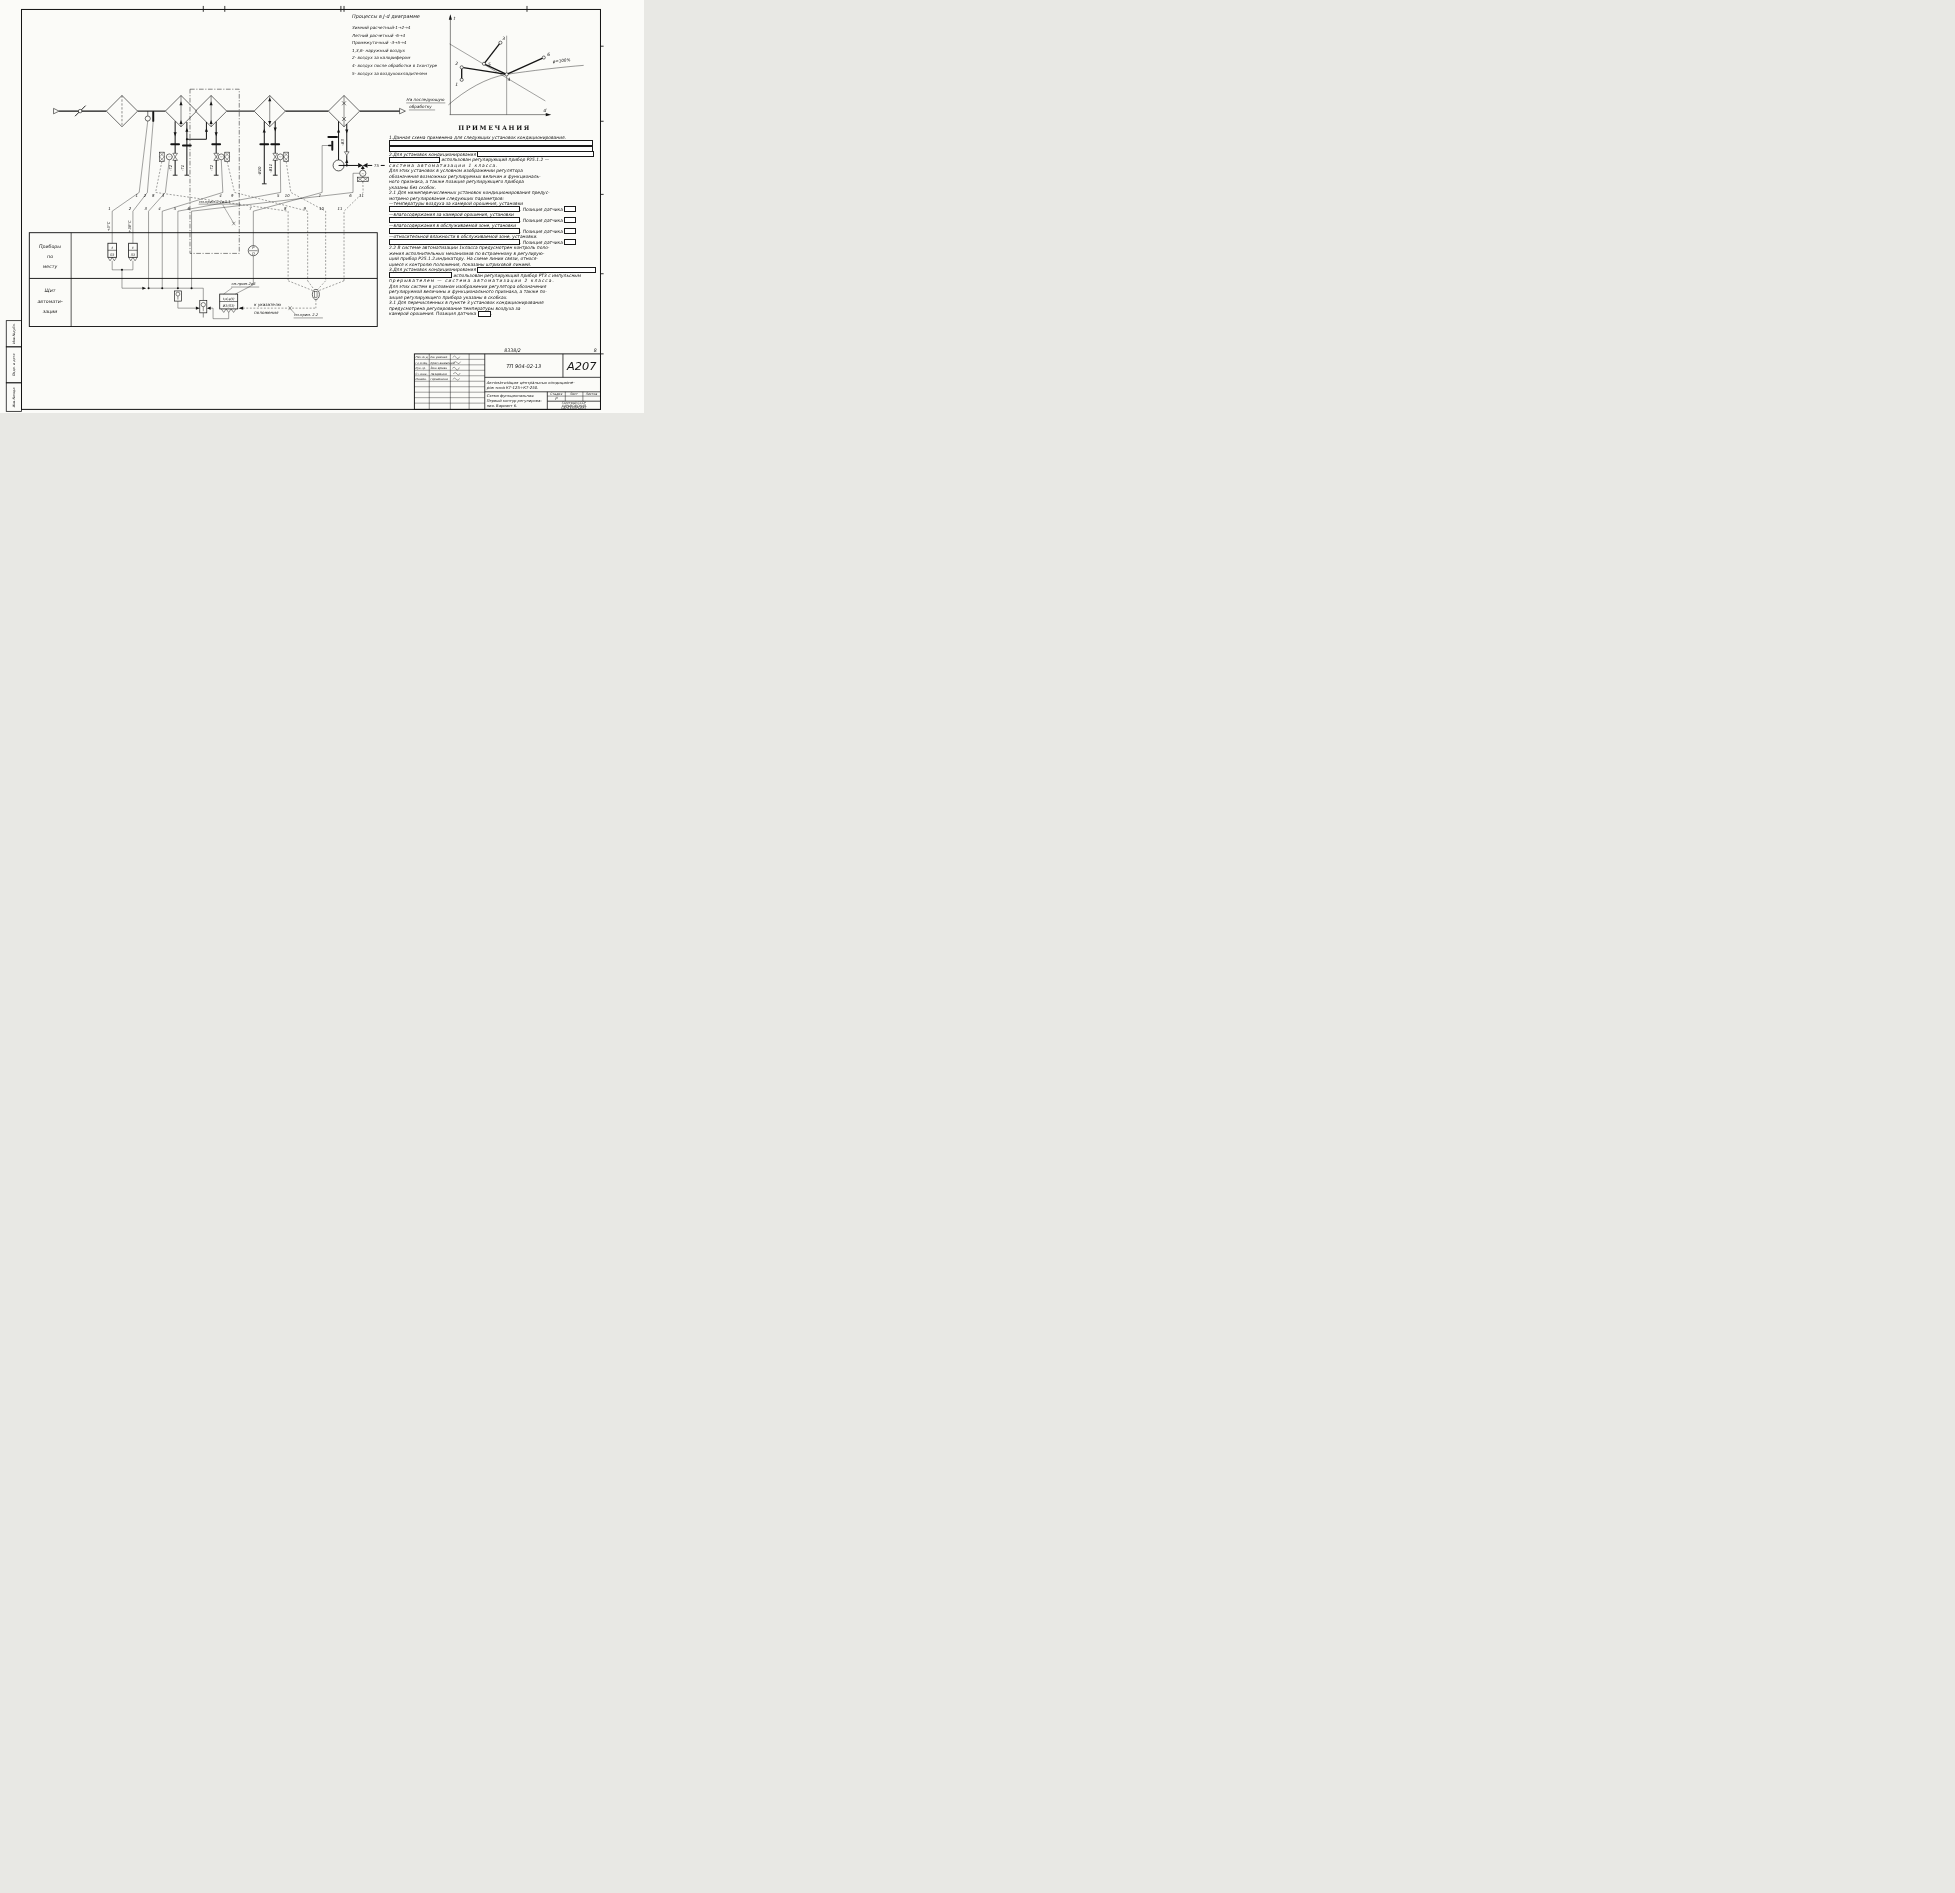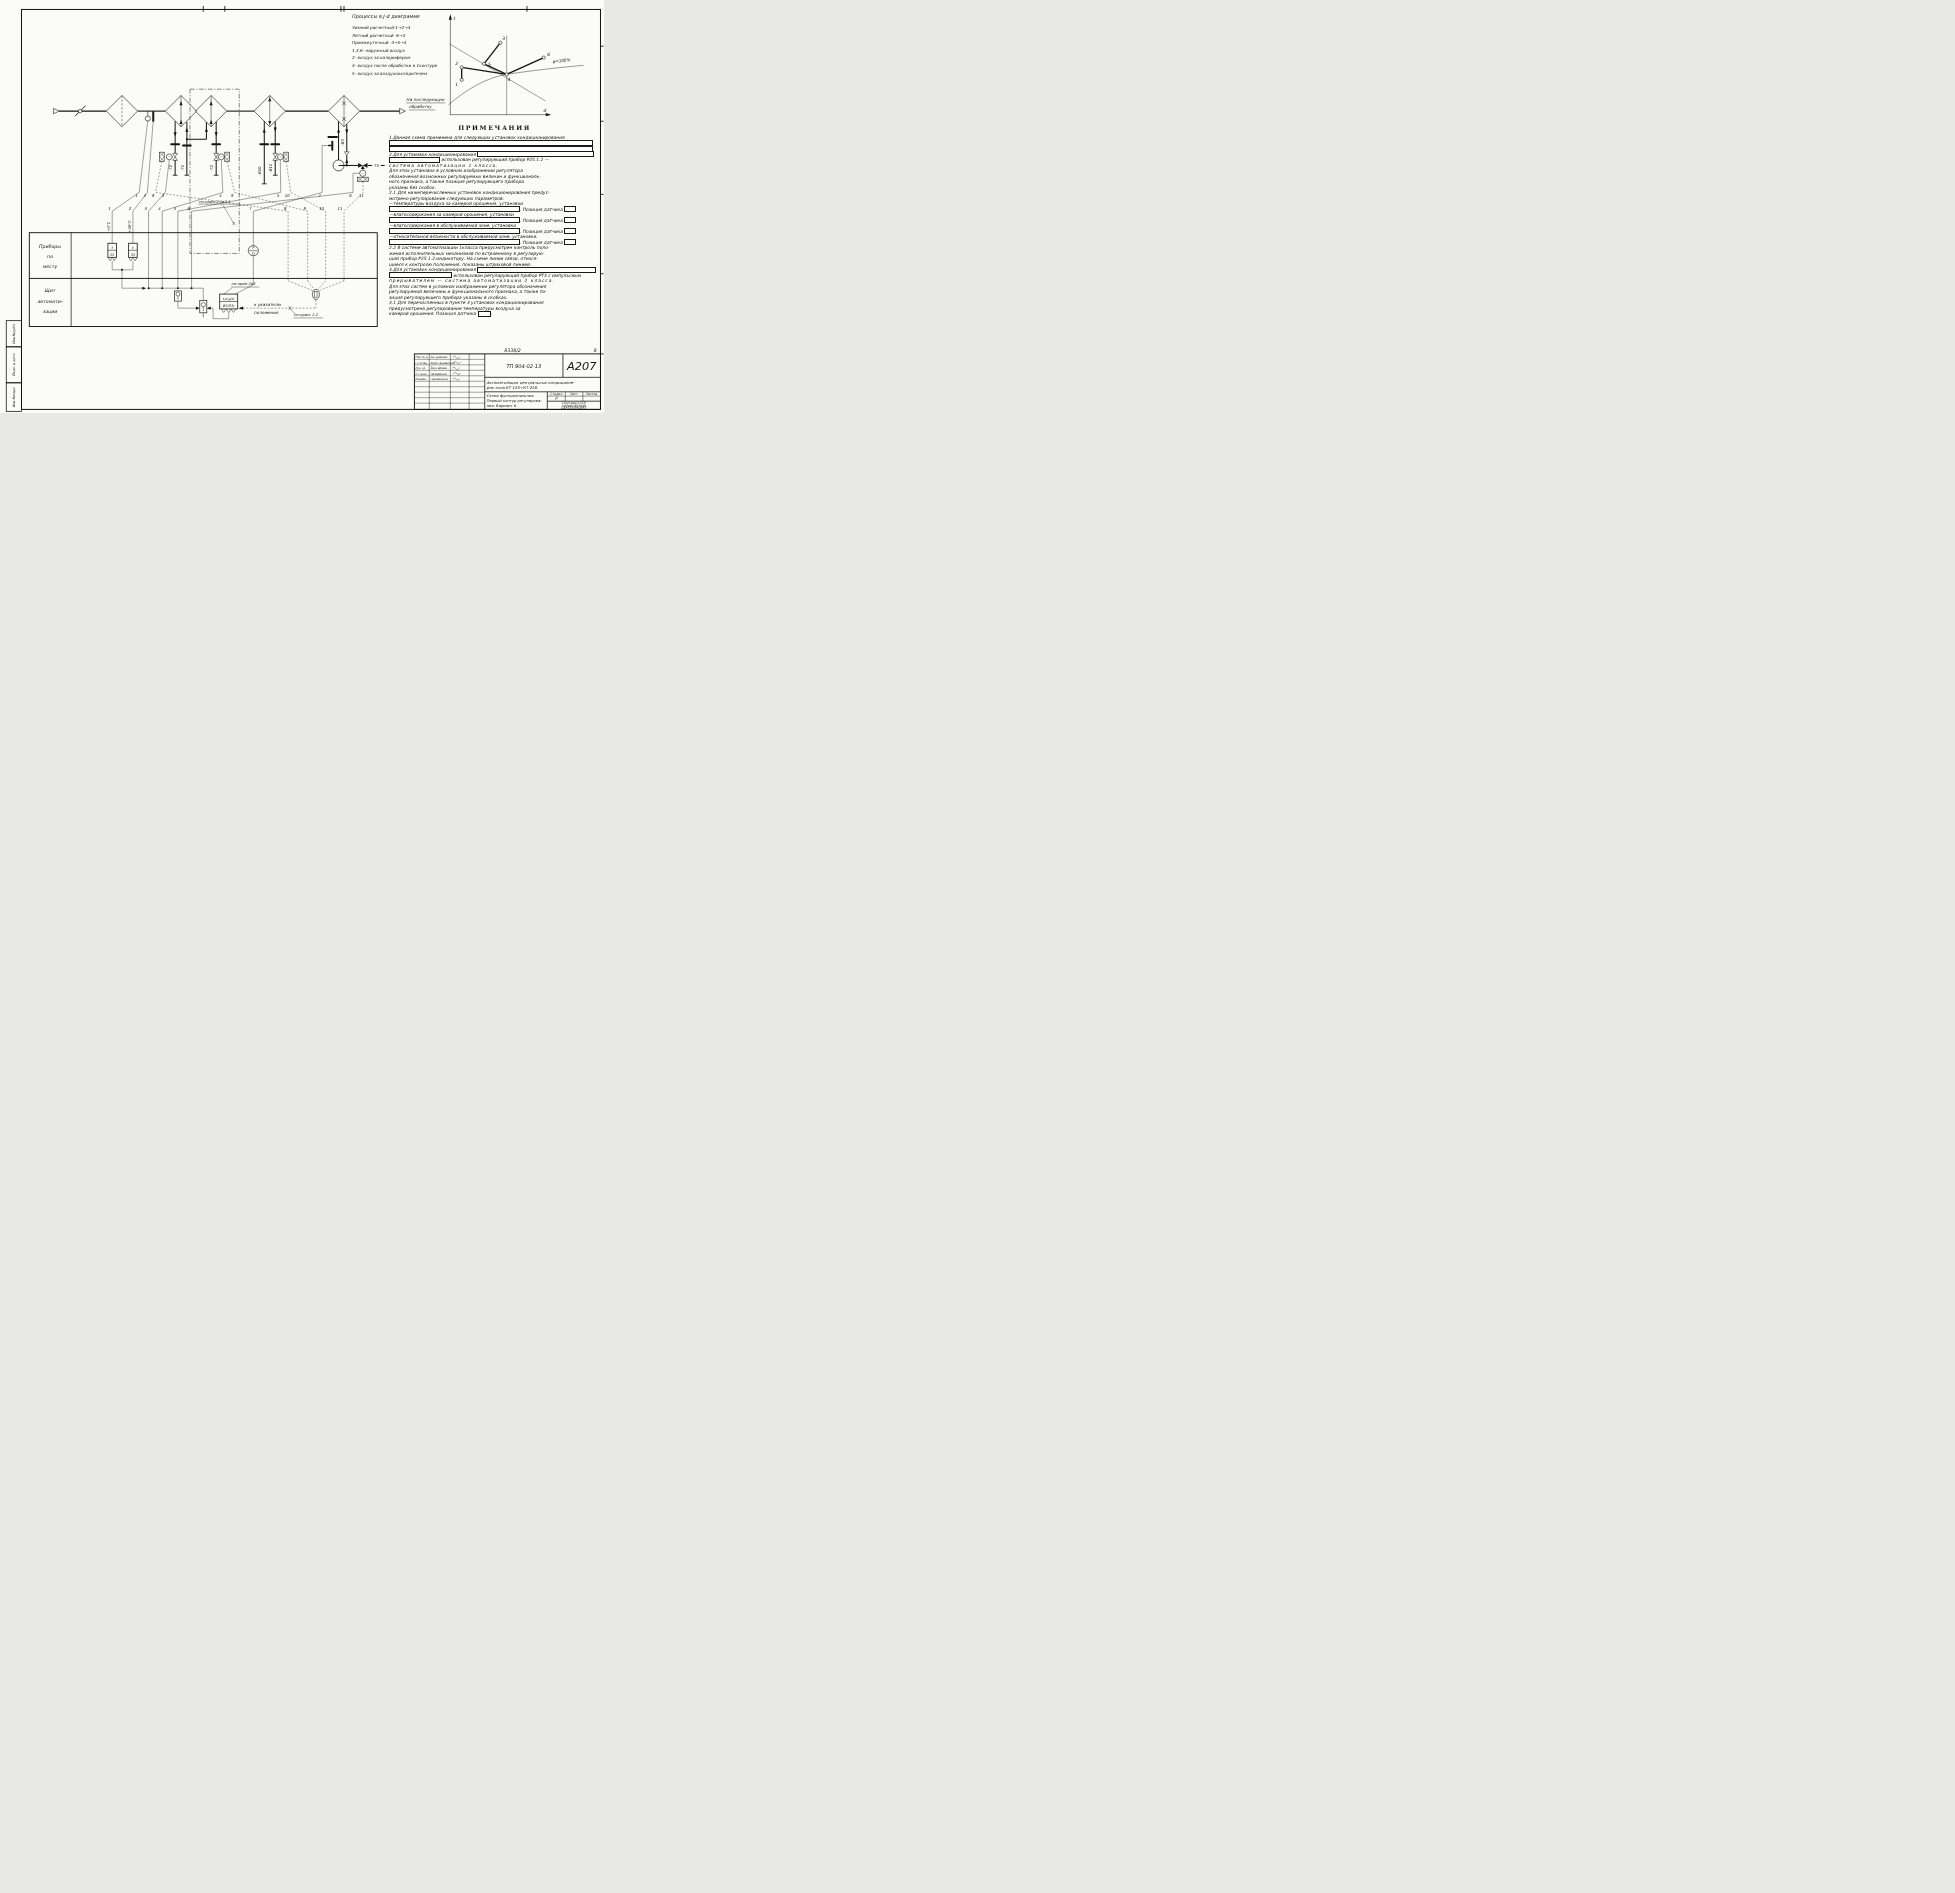--- a/index.html
+++ b/index.html
@@ -1,17 +1,17 @@
 <!DOCTYPE html>
 <html style="font-size:6.3px"><head>
 <meta charset="utf-8">
 <style>
   html,body{margin:0;padding:0;background:#e8e8e4;}
   .page{position:relative;width:604px;height:413px;background:#fbfbf8;overflow:hidden;
-        font-family:"DejaVu Sans",sans-serif;color:#151515;}
+        font-family:"DejaVu Sans",sans-serif;color:#151515;padding-left:40px;}
   svg{position:absolute;left:0;top:0;}
   svg text{fill:#151515;font-family:"DejaVu Sans",sans-serif;font-style:italic;}
   .ovl{position:absolute;color:#151515;}
   .legend{left:352px;top:13.3px;width:106px;}
   .legend .lt{font-style:italic;font-size:4.9px;margin-bottom:4.7px;white-space:nowrap;}
   .legend .ll{font-style:italic;font-size:4.2px;line-height:7.6px;white-space:nowrap;}
   .nhead{left:389px;top:124px;width:211px;text-align:center;
          font-family:"DejaVu Serif",serif;font-weight:bold;font-size:6.3px;letter-spacing:1.6px;}
   .notes{left:389px;top:135px;width:213px;}
   .note-line{display:flex;align-items:center;font-style:italic;font-size:4.4px;

